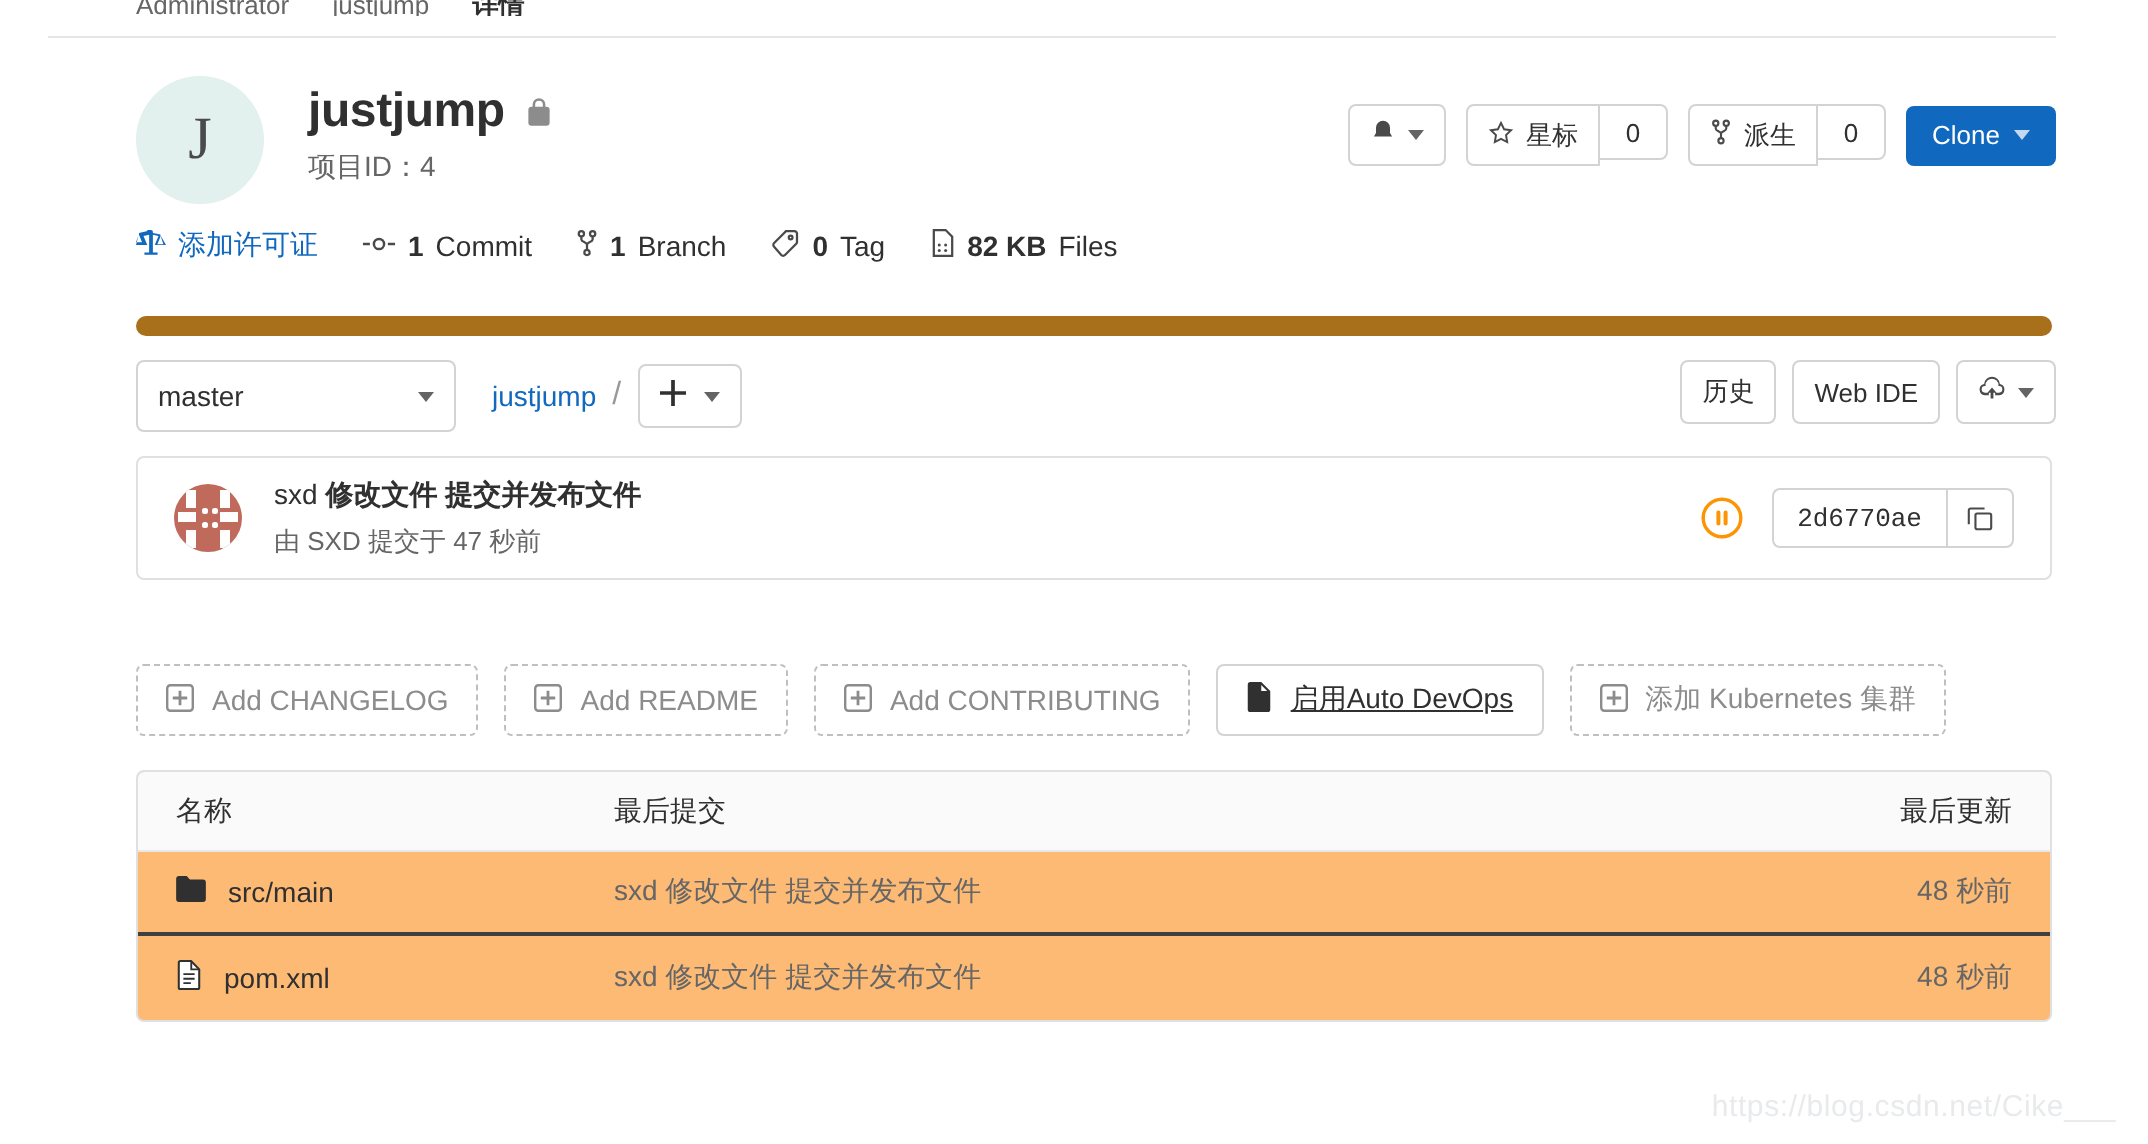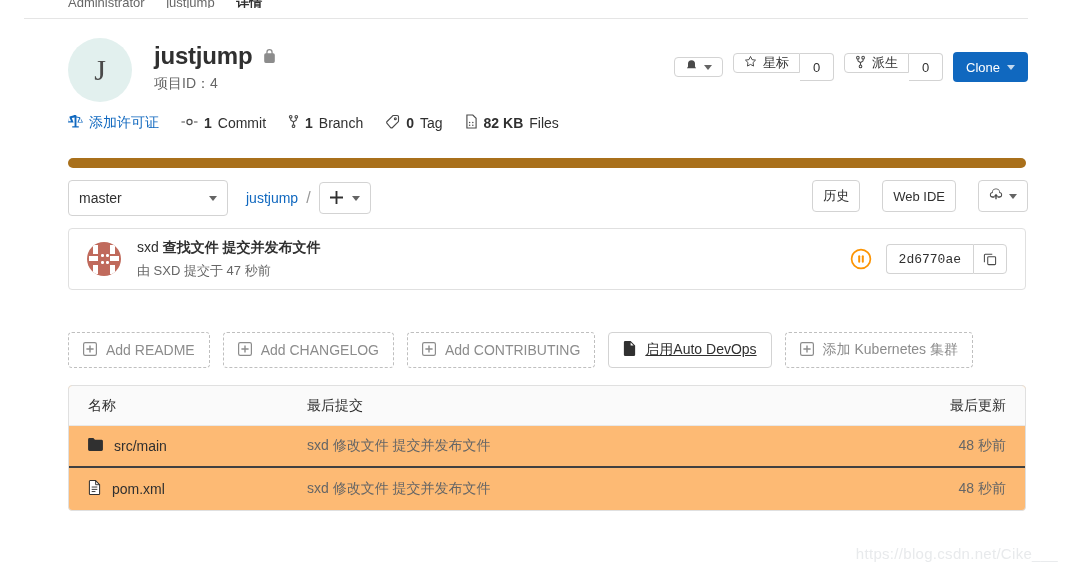--- a/index.html
+++ b/index.html
@@ -40,21 +40,21 @@
   .lock-icon { margin-left: 10px; display: inline-flex; align-items: center; }
   .proj-id { margin-top: 5px; font-size: 14px; color: #666; }
 
   
   .header-actions {
     position: absolute; right: 46px; top: 52px;
     display: flex; align-items: center; gap: 10px;
   }
   .btn {
     display: inline-flex; align-items: center; gap: 6px;
-    height: 20px; padding: 0 10px;
+    height: 31px; padding: 0 10px;
     border: 1px solid #d3d3d3; border-radius: 4px;
     background: #fff; color: #303030; font-size: 13px;
     cursor: pointer; white-space: nowrap;
   }
   .btn-group { display: inline-flex; align-items: stretch; }
   .btn-group > .btn:first-child { border-top-right-radius: 0; border-bottom-right-radius: 0; }
   .btn-group > .btn-count {
     display: inline-flex; align-items: center; justify-content: center;
     min-width: 34px; height: 28px; padding: 0 9px;
     border: 1px solid #d3d3d3; border-left: none;
@@ -98,21 +98,21 @@
     font-size: 14px; color: #303030; cursor: pointer;
   }
   .bc { margin-left: 18px; font-size: 14px; color: #1068bf; cursor: pointer; }
   .bc-sep { margin: 0 8px; color: #999; }
   .plus-btn {
     height: 32px; padding: 0 10px; border: 1px solid #d3d3d3; border-radius: 4px;
     background: #fff; display: inline-flex; align-items: center; gap: 9px;
     font-size: 15px; color: #303030; cursor: pointer;
   }
   .toolbar-right {
-    position: absolute; right: 46px; top: 180px; display: flex; align-items: flex-start; gap: 22px;
+    position: absolute; right: 46px; top: 180px; display: flex; align-items: flex-start; gap: 8px;
   }
   .btn-tall { height: 32px; }
 
   
   .commit-panel {
     position: absolute; left: 68px; top: 228px; width: 958px; height: 62px;
     border: 1px solid #e0e0e0; border-radius: 4px; background: #fff;
     display: flex; align-items: center; padding: 0 18px;
   }
   .commit-avatar {
@@ -372,21 +372,21 @@
       <div class="id-pat" style="left:6px;top:23px;width:5px;height:9px;"></div>
       <div class="id-pat" style="left:23px;top:23px;width:5px;height:9px;"></div>
       <div class="id-pat" style="left:14px;top:12px;width:2.5px;height:2.5px;border-radius:50%;"></div>
       <div class="id-pat" style="left:19px;top:12px;width:2.5px;height:2.5px;border-radius:50%;"></div>
       <div class="id-pat" style="left:14px;top:19px;width:2.5px;height:2.5px;border-radius:50%;"></div>
       <div class="id-pat" style="left:19px;top:19px;width:2.5px;height:2.5px;border-radius:50%;"></div>
     </div>
     <div class="commit-text">
       <div class="commit-title">
         <span class="c-user">sxd</span>
-        <span class="c-msg">查找文件 提交并发布文件</span>
+        <span class="c-msg">修改文件 提交并发布文件</span>
       </div>
       <div class="commit-sub">由 SXD 提交于 47 秒前</div>
     </div>
     <span class="pipeline-icon">
       <svg width="22" height="22" viewBox="0 0 22 22">
         <circle cx="11" cy="11" r="9.4" fill="none" stroke="#fc9403" stroke-width="1.7"></circle>
         <rect x="8.2" y="7.2" width="2" height="7.6" rx="1" fill="#fc9403"></rect>
         <rect x="11.8" y="7.2" width="2" height="7.6" rx="1" fill="#fc9403"></rect>
       </svg>
     </span>
@@ -404,30 +404,30 @@
   </div>
 
   <div class="add-row">
     <div class="btn-dashed">
       <span>
         <svg width="14" height="14" viewBox="0 0 14 14">
             <rect x=".6" y=".6" width="12.8" height="12.8" rx="1.6" fill="none" stroke="#8c8c8c" stroke-width="1.2"></rect>
             <path fill="#8c8c8c" d="M6.3 3.4h1.4v2.9h2.9v1.4H7.7v2.9H6.3V7.7H3.4V6.3h2.9z"></path>
           </svg>
       </span>
-      <span>Add README</span>
+      <span>Add CHANGELOG</span>
     </div>
     <div class="btn-dashed">
       <span>
         <svg width="14" height="14" viewBox="0 0 14 14">
             <rect x=".6" y=".6" width="12.8" height="12.8" rx="1.6" fill="none" stroke="#8c8c8c" stroke-width="1.2"></rect>
             <path fill="#8c8c8c" d="M6.3 3.4h1.4v2.9h2.9v1.4H7.7v2.9H6.3V7.7H3.4V6.3h2.9z"></path>
           </svg>
       </span>
-      <span>Add CHANGELOG</span>
+      <span>Add README</span>
     </div>
     <div class="btn-dashed">
       <span>
         <svg width="14" height="14" viewBox="0 0 14 14">
             <rect x=".6" y=".6" width="12.8" height="12.8" rx="1.6" fill="none" stroke="#8c8c8c" stroke-width="1.2"></rect>
             <path fill="#8c8c8c" d="M6.3 3.4h1.4v2.9h2.9v1.4H7.7v2.9H6.3V7.7H3.4V6.3h2.9z"></path>
           </svg>
       </span>
       <span>Add CONTRIBUTING</span>
     </div>

